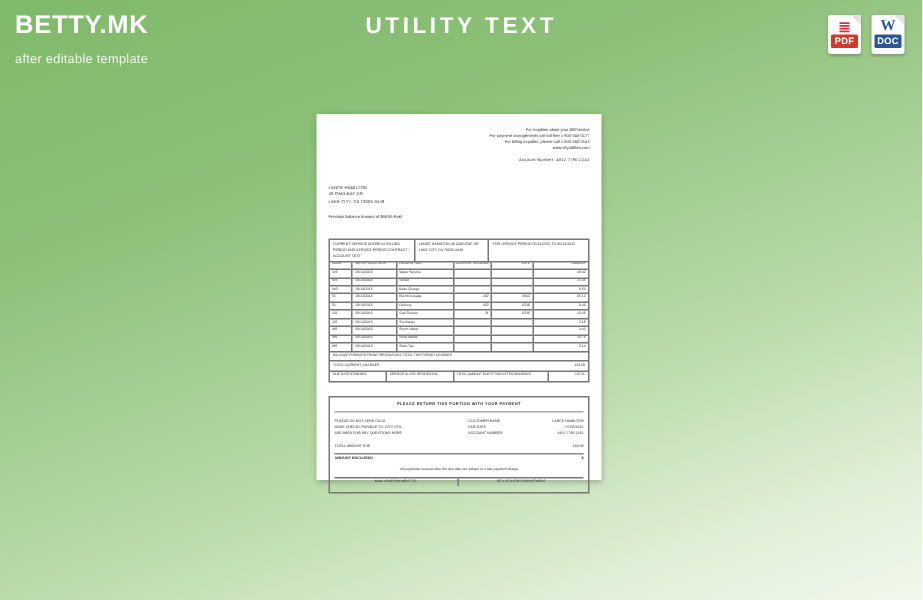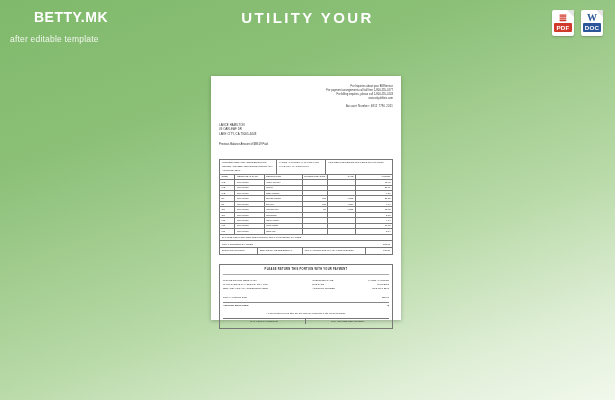--- a/index.html
+++ b/index.html
@@ -21,25 +21,24 @@
     overflow: hidden;
   }
   
   .brand {
     position: absolute;
     left: 10px;
     top: 8px;
     color: #ffffff;
   }
   .brand-name {
-    font-size: 14px;
+    font-size: 17px;
     font-weight: bold;
     letter-spacing: 0.5px;
     line-height: 18px;
-    margin-left: 24px;
   }
   .brand-sub {
     font-size: 8.5px;
     margin-top: 8px;
     color: #f2f7ee;
     letter-spacing: 0.2px;
   }
   .doc-title {
     position: absolute;
     left: 0;
@@ -273,21 +272,21 @@
 </head>
 <body>
 
 <div class="page">
 
   <div class="brand">
     <div class="brand-name">BETTY.MK</div>
     <div class="brand-sub">after editable template</div>
   </div>
 
-  <div class="doc-title">UTILITY YOUR</div>
+  <div class="doc-title">UTILITY TEXT</div>
 
   <div class="badges">
     <div class="file-badge pdf">
       <div class="fold"></div>
       <div class="glyph">≣</div>
       <div class="tag">PDF</div>
     </div>
     <div class="file-badge doc">
       <div class="fold"></div>
       <div class="glyph">W</div>

